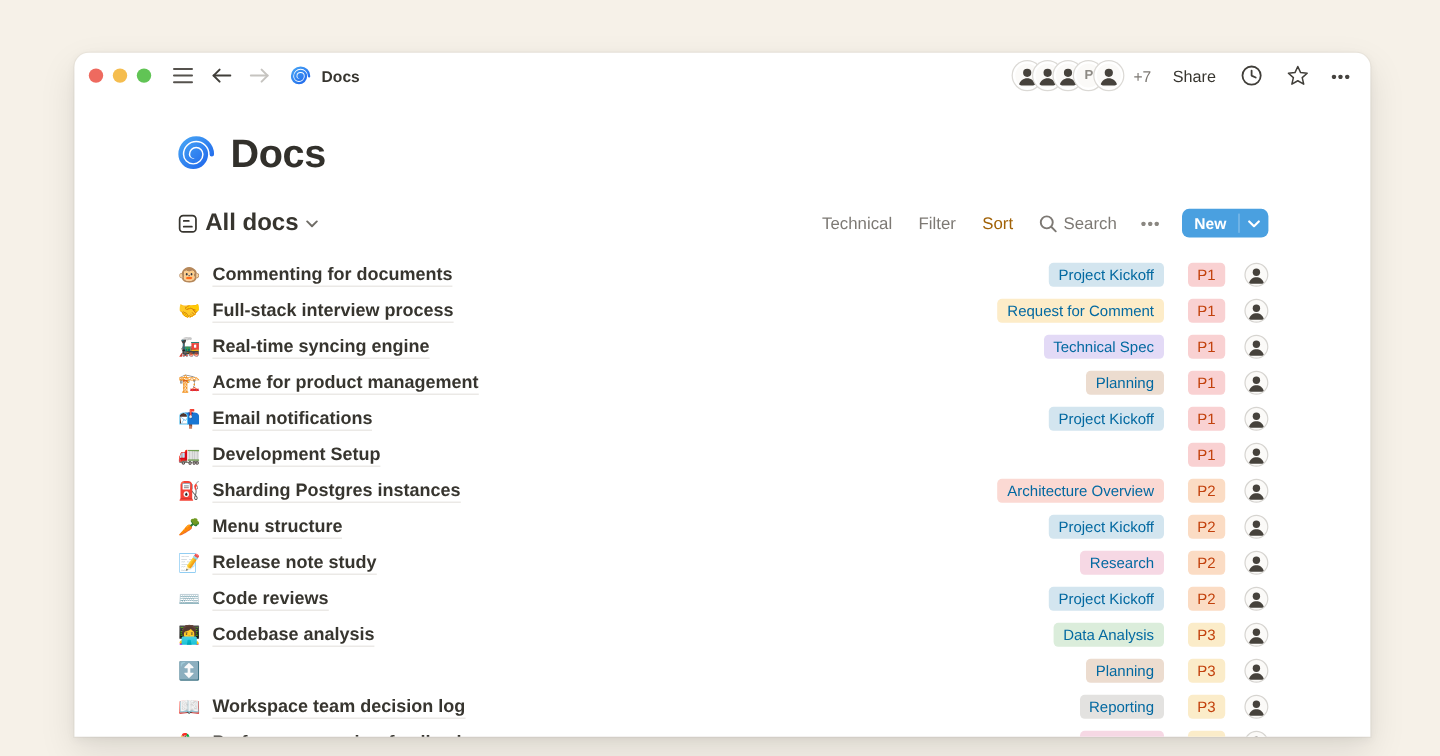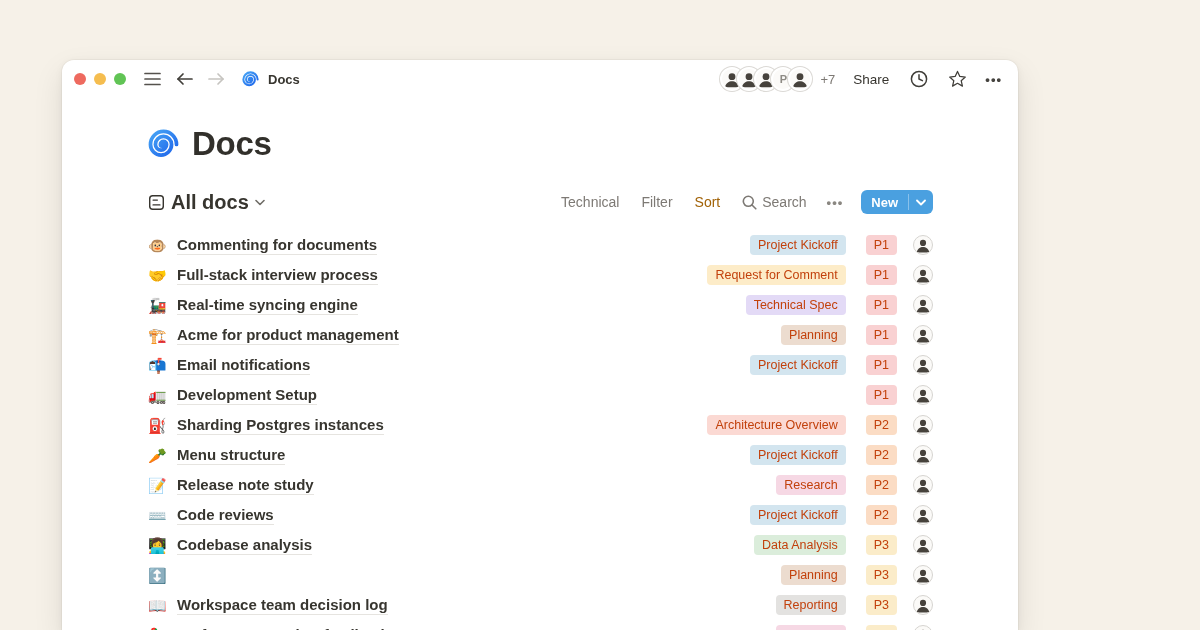--- a/index.html
+++ b/index.html
@@ -4,21 +4,21 @@
 <style>
   * { margin:0; padding:0; box-sizing:border-box; }
   html,body { width:1200px; height:630px; overflow:hidden; }
   body {
     font-family:"Liberation Sans", sans-serif;
     background:#f6f1e8;
     position:relative;
     color:#37352f;
   }
   .window {
-    position:absolute; left:62px; top:60px; width:956px; height:570px;
+    position:absolute; left:62px; top:44px; width:1080px; height:570px;
     background:#ffffff; border-radius:12px 12px 0 0;
     box-shadow:0 12px 30px rgba(0,0,0,.10), 0 2px 8px rgba(0,0,0,.05), 0 0 0 1px rgba(0,0,0,.03);
     overflow:hidden;
   }
   
   .topbar { height:38px; display:flex; align-items:center; padding:0 16px 0 12px; }
   .traffic { display:flex; gap:8px; margin-right:16px; }
   .traffic span { width:12px; height:12px; border-radius:50%; display:block; cursor:default; }
   .t-red { background:#ee6a5f; } .t-yellow { background:#f5bd4f; } .t-green { background:#61c455; }
   .tb-icon { display:inline-flex; align-items:center; justify-content:center; width:20px; height:20px; }
@@ -65,21 +65,21 @@
   .rows { margin-top:14px; }
   .row { height:30px; display:flex; align-items:center; cursor:pointer; }
   .row-emoji { width:20px; font-size:15px; line-height:1; text-align:center; margin-right:9px; flex:0 0 auto; }
   .row-title {
     font-size:15px; font-weight:700; color:#37352f;
     border-bottom:1px solid #e6e4e0; padding-bottom:1px; white-space:nowrap;
   }
   .row-spacer { flex:1; }
   .tag {
     display:inline-flex; align-items:center; height:20px; padding:0 8px;
-    border-radius:4px; font-size:12.5px; color:#c2410c; white-space:nowrap;text-align:center;
+    border-radius:4px; font-size:12.5px; color:#0369a1; white-space:nowrap;text-align:center;
   }
   .priority {
     display:inline-flex; align-items:center; height:20px; padding:0 8px;
     border-radius:4px; font-size:12.5px; font-weight:400; color:#c2410c; margin-left:20px;
   }
   .row .avatar { width:20px; height:20px; border:1px solid #d6d4d0; margin-left:16px; }
 </style>
 </head>
 <body>
 

